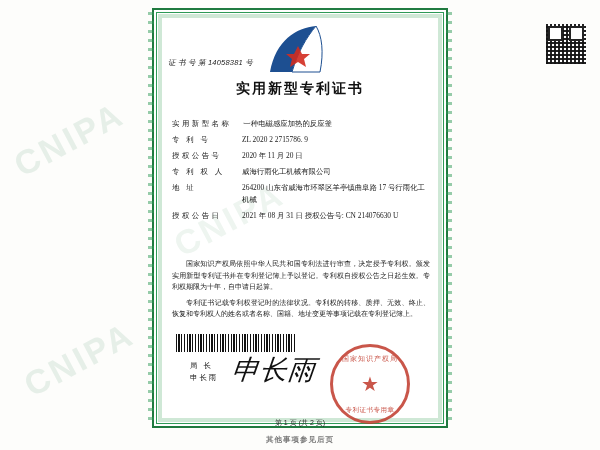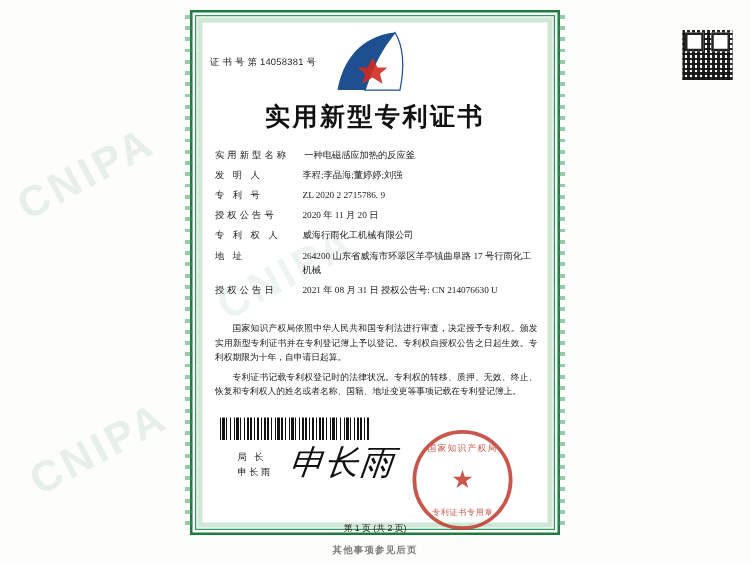--- a/index.html
+++ b/index.html
@@ -66,24 +66,25 @@
   .wm1 { left: 10px; top: 120px; }
   .wm2 { left: 300px; top: 40px; }
   .wm3 { left: 330px; top: 300px; }
   .wm4 { left: 20px; top: 340px; }
   .wm5 { left: 170px; top: 200px; color:#eef5f0; }
 
   
   .cert-no {
     position: absolute;
     left: 168px;
-    top: 45px;
+    top: 58px;
     font-size: 7.5px;
     color: #222;
     letter-spacing: .2px;
+    font-style: italic;
   }
   .qr {
     position: absolute;
     right: 14px;
     top: 24px;
     width: 40px;
     height: 40px;
     background:
       repeating-linear-gradient(0deg, #111 0 2px, #fff 2px 4px),
       repeating-linear-gradient(90deg, #111 0 2px, #fff 2px 4px);
@@ -109,21 +110,21 @@
     height: 56px;
   }
   .emblem svg { display:block; }
 
   .title {
     position: absolute;
     left: 0; right: 0;
     top: 80px;
     text-align: center;
     font-family: "DejaVu Serif", serif;
-    font-size: 20px;
+    font-size: 14px;
     font-weight: bold;
     color: #111;
     letter-spacing: 2px;
   }
 
   .fields {
     position: absolute;
     left: 172px;
     top: 118px;
     width: 258px;
@@ -283,24 +284,20 @@
   </div>
 
   <div class="title">实用新型专利证书</div>
 
   <div class="fields">
     <div class="field-row">
       <div class="field-label">实用新型名称</div>
       <div class="field-value">一种电磁感应加热的反应釜</div>
     </div>
     <div class="field-row">
-      <div class="field-label">发 明 人</div>
-      <div class="field-value">李程;李晶海;董婷婷;刘强</div>
-    </div>
-    <div class="field-row">
       <div class="field-label">专 利 号</div>
       <div class="field-value">ZL 2020 2 2715786. 9</div>
     </div>
     <div class="field-row">
       <div class="field-label">授权公告号</div>
       <div class="field-value">2020 年 11 月 20 日</div>
     </div>
     <div class="field-row">
       <div class="field-label">专 利 权 人</div>
       <div class="field-value">威海行雨化工机械有限公司</div>

